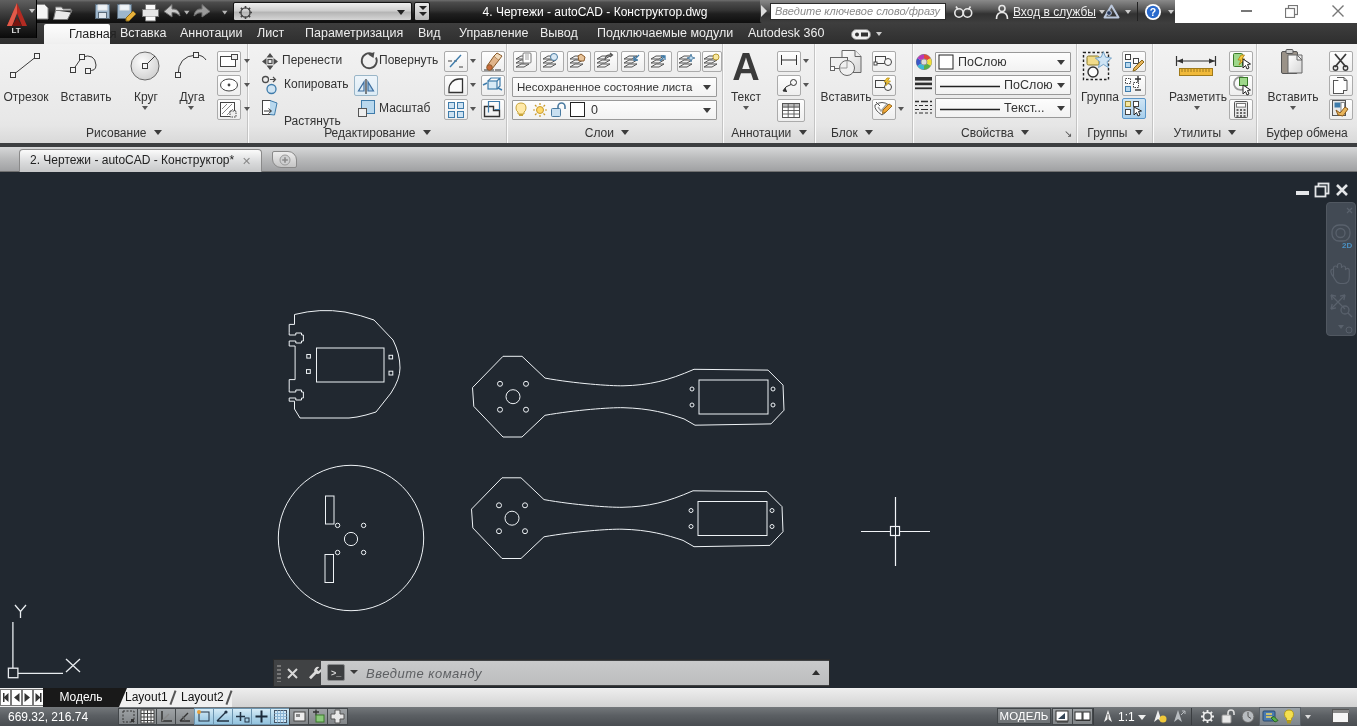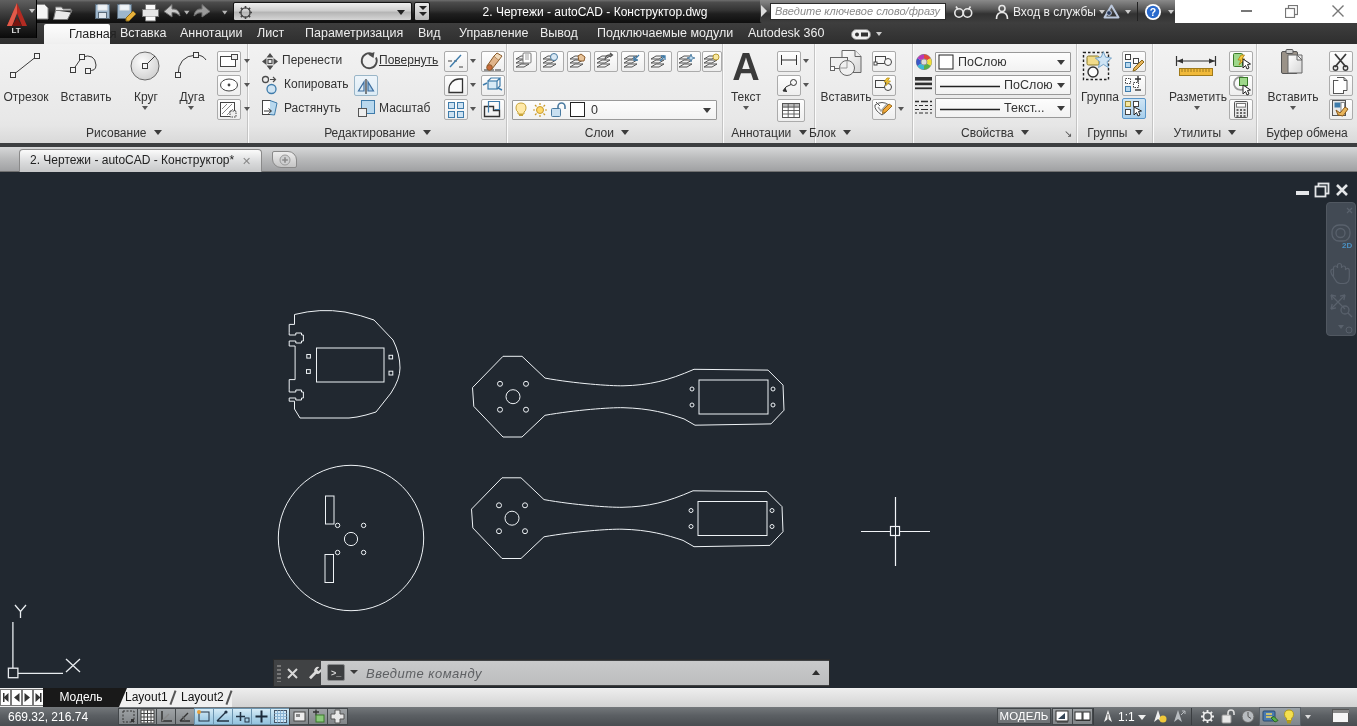--- a/index.html
+++ b/index.html
@@ -82,38 +82,38 @@
         <path d="M7.5 1v2.4M7.5 11.6v2.4M1 7.5h2.4M11.6 7.5h2.4M2.9 2.9l1.7 1.7M10.4 10.4l1.7 1.7M12.1 2.9l-1.7 1.7M4.6 10.4l-1.7 1.7"></path>
       </g>
     </svg>
     <span class="abs" style="left:23px;top:16px;font-size:12.5px;color:#111;">Рисование и аннотации</span>
     <span class="abs" style="right:6px;top:7px;width:0;height:0;border-left:4px solid transparent;border-right:4px solid transparent;border-top:5px solid #222;"></span>
   </div>
   <div class="abs" style="left:414px;top:2px;width:16px;height:19px;border:1px solid #141414;border-radius:2px;background:linear-gradient(#e8e8e8,#b8b8b8);">
     <span class="abs" style="left:4px;top:3px;width:0;height:0;border-left:4px solid transparent;border-right:4px solid transparent;border-top:4px solid #222;"></span>
     <span class="abs" style="left:4px;top:9px;width:0;height:0;border-left:4px solid transparent;border-right:4px solid transparent;border-top:4px solid #222;"></span>
   </div>
-  <div id="title">2. Чертежи -  autoCAD - Конструктор.dwg</div>
+  <div id="title">4. Чертежи -  autoCAD - Конструктор.dwg</div>
   <div id="infocenter">
     <span class="abs" style="left:1px;top:5px;width:0;height:0;border-top:6px solid transparent;border-bottom:6px solid transparent;border-left:6.5px solid #ddd;"></span>
     <div class="abs" style="left:10px;top:3px;width:176px;height:17px;background:#fff;border:1px solid #2a2a2a;color:#8a8a8a;font-style:italic;font-size:11px;line-height:14px;padding-left:4px;">Введите ключевое слово/фразу</div>
     <svg class="abs" style="left:191px;top:4px;" width="24" height="16" viewBox="0 0 24 16">
       <g fill="none" stroke="#e8e8e8" stroke-width="1.6">
         <circle cx="8" cy="9" r="4.2"></circle>
           <circle cx="16.5" cy="9" r="4.2"></circle>
         <path d="M12.2 9h0.5M5 2.5l2 3M19.5 2.5l-2 3"></path>
       </g>
     </svg>
     <svg class="abs" style="left:233px;top:3px;" width="18" height="18" viewBox="0 0 18 18">
       <g fill="none" stroke="#e8e8e8" stroke-width="1.6">
         <circle cx="9" cy="5.5" r="3"></circle>
           <path d="M3.5 16c0-4.5 2.5-6.5 5.5-6.5s5.5 2 5.5 6.5"></path>
       </g>
     </svg>
-    <span class="abs" style="left:253px;top:5px;color:#efefef;font-size:12px;">Вход в службы</span>
+    <span class="abs" style="left:253px;top:5px;color:#efefef;font-size:12px;text-decoration:underline;">Вход в службы</span>
     <span class="abs" style="left:339px;top:10px;width:0;height:0;border-left:3.5px solid transparent;border-right:3.5px solid transparent;border-top:4px solid #ccc;"></span>
     <svg class="abs" style="left:343px;top:4px;" width="17" height="15" viewBox="0 0 17 15">
       <path d="M8.5 1.5 L15.5 13.5 L1.5 13.5 Z" fill="none" stroke="#bcc8dc" stroke-width="2" stroke-linejoin="round"></path>
       <circle cx="6" cy="9" r="2.4" fill="#2a3a5a" stroke="#bcc8dc"></circle>
     </svg>
     <span class="abs" style="left:365px;top:10px;width:0;height:0;border-left:3.5px solid transparent;border-right:3.5px solid transparent;border-top:4px solid #ccc;"></span>
     <div class="abs" style="left:377px;top:2px;width:1px;height:19px;background:#222;"></div>
     <svg class="abs" style="left:384px;top:3px;" width="18" height="18" viewBox="0 0 18 18">
       <circle cx="9" cy="9" r="8" fill="#fff"></circle>
       <circle cx="9" cy="9" r="6.2" fill="#2a6acc"></circle>
@@ -166,37 +166,37 @@
     <div class="psep" style="left:814px;"></div>
   <div class="psep" style="left:912px;"></div>
     <div class="psep" style="left:1076px;"></div>
   <div class="psep" style="left:1152px;"></div>
     <div class="psep" style="left:1256px;"></div>
 
   <div class="blbl" style="left:0px;top:82px;width:248px;">Рисование <span class="lt"></span></div>
   <div class="blbl" style="left:248px;top:82px;width:259px;">Редактирование <span class="lt"></span></div>
   <div class="blbl" style="left:507px;top:82px;width:200px;">Слои <span class="lt"></span></div>
   <div class="blbl" style="left:723px;top:82px;width:92px;">Аннотации <span class="lt"></span></div>
-  <div class="blbl" style="left:784px;top:82px;width:92px;">Блок <span class="lt"></span></div>
+  <div class="blbl" style="left:806px;top:82px;width:92px;">Блок <span class="lt"></span></div>
   <div class="blbl" style="left:913px;top:82px;width:164px;">Свойства <span class="lt"></span></div>
   <div class="blbl" style="left:1077px;top:82px;width:76px;">Группы <span class="lt"></span></div>
   <div class="blbl" style="left:1153px;top:82px;width:104px;">Утилиты <span class="lt"></span></div>
   <div class="blbl" style="left:1257px;top:82px;width:100px;">Буфер обмена</div>
   <span class="abs" style="left:1064px;top:84px;color:#555;font-size:10px;">↘</span>
 
   <div class="blbl" style="left:1px;top:46px;width:50px;">Отрезок</div>
   <div class="blbl" style="left:53px;top:46px;width:66px;">Вставить</div>
   <div class="blbl" style="left:128px;top:46px;width:36px;">Круг</div>
   <div class="blbl" style="left:174px;top:46px;width:36px;">Дуга</div>
   <div class="dda" style="left:142px;top:62px;"></div>
   <div class="dda" style="left:188px;top:62px;"></div>
   <div class="blbl" style="left:282px;top:9px;width:62px;text-align:left;">Перенести</div>
-  <div class="blbl" style="left:379px;top:9px;width:62px;text-align:left;text-decoration:underline;">Повернуть</div>
+  <div class="blbl" style="left:379px;top:9px;width:62px;text-align:left;">Повернуть</div>
   <div class="blbl" style="left:284px;top:33px;width:66px;text-align:left;">Копировать</div>
-  <div class="blbl" style="left:284px;top:57px;width:62px;text-align:left;">Растянуть</div>
+  <div class="blbl" style="left:284px;top:70px;width:62px;text-align:left;">Растянуть</div>
   <div class="blbl" style="left:379px;top:57px;width:56px;text-align:left;">Масштаб</div>
   <div class="blbl" style="left:728px;top:46px;width:36px;">Текст</div>
   <div class="dda" style="left:743px;top:62px;"></div>
   <div class="blbl" style="left:818px;top:46px;width:56px;">Вставить</div>
   <div class="blbl" style="left:1078px;top:46px;width:44px;">Группа</div>
   <div class="blbl" style="left:1168px;top:46px;width:60px;">Разметить</div>
   <div class="dda" style="left:1194px;top:62px;"></div>
   <div class="blbl" style="left:1265px;top:46px;width:56px;">Вставить</div>
   <div class="dda" style="left:1290px;top:62px;"></div>
 
@@ -227,20 +227,24 @@
 
   <div class="mini" style="left:513px;top:7px;"></div>
     <div class="mini" style="left:540px;top:7px;"></div>
   <div class="mini" style="left:567px;top:7px;"></div>
     <div class="mini" style="left:594px;top:7px;"></div>
   <div class="mini" style="left:621px;top:7px;"></div>
     <div class="mini" style="left:648px;top:7px;"></div>
   <div class="mini" style="left:677px;top:7px;"></div>
     <div class="mini" style="left:702px;top:7px;width:20px;"></div>
 
+  <div class="combo" style="left:512px;top:33px;width:205px;font-size:11.5px;">
+      <span class="abs" style="left:4px;top:3px;">Несохраненное состояние листа</span>
+      <span class="cdd"></span>
+    </div>
   <div class="combo" style="left:512px;top:56px;width:205px;">
       <span class="abs" style="left:78px;top:2px;">0</span>
       <span class="cdd"></span>
     </div>
 
   <div class="mini" style="left:777px;top:7px;"></div>
     <div class="minidd" style="left:801px;top:7px;"></div>
     <div class="dda" style="left:803px;top:15px;"></div>
   <div class="mini" style="left:777px;top:31px;"></div>
     <div class="minidd" style="left:801px;top:31px;"></div>

